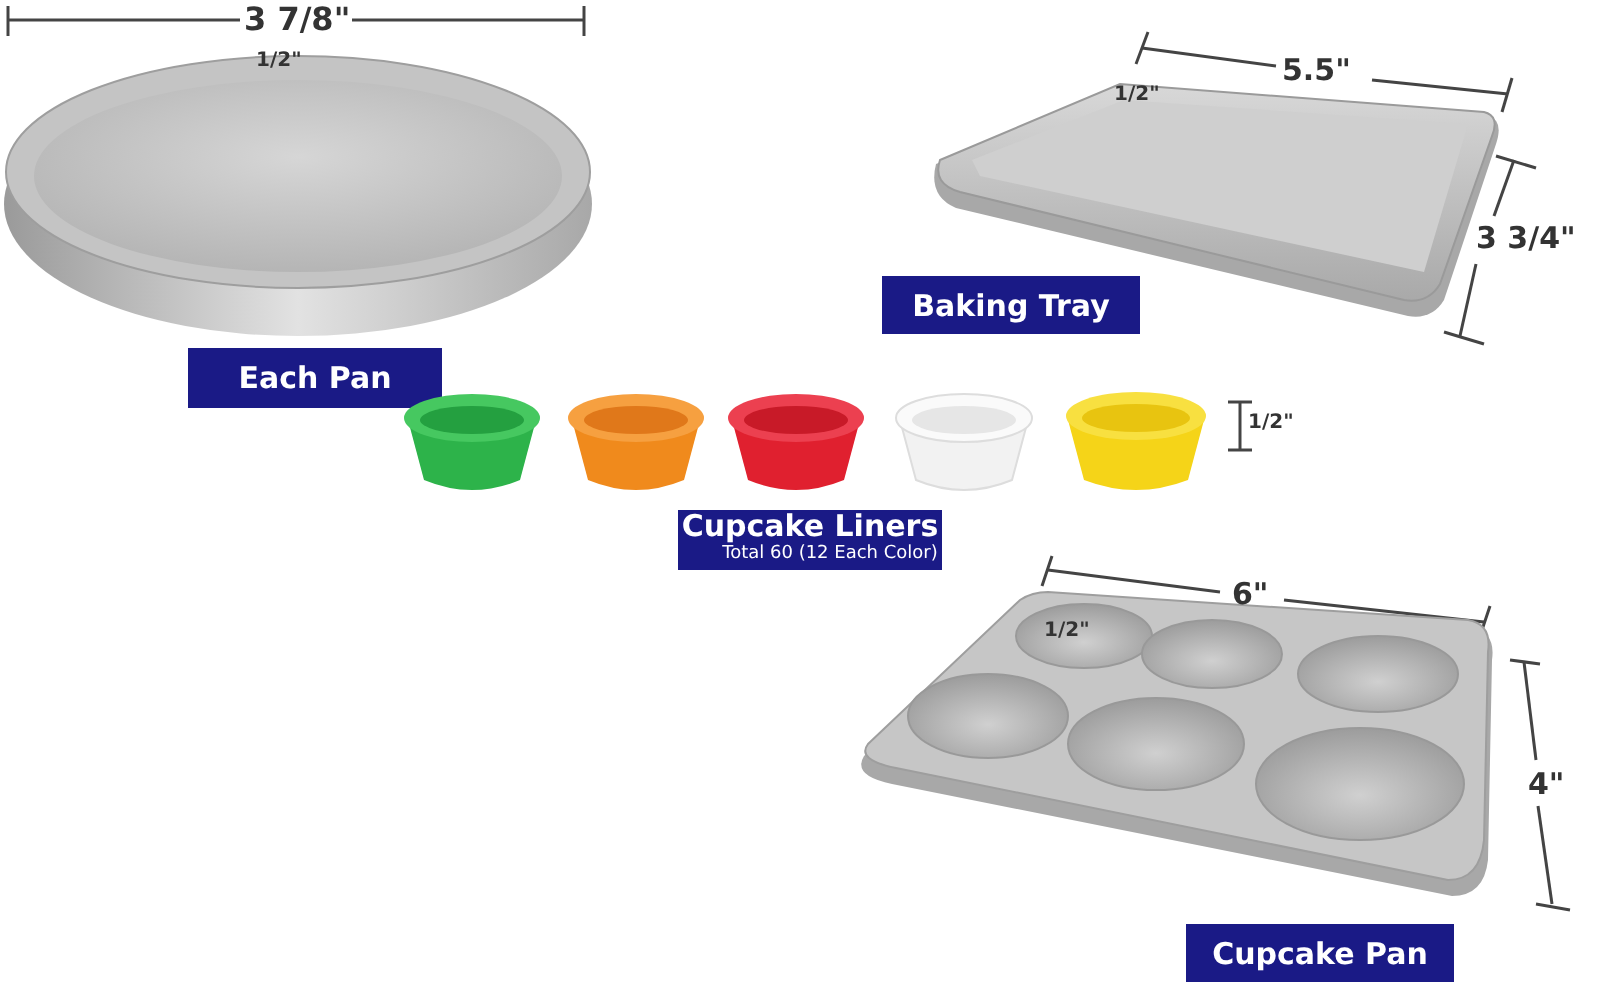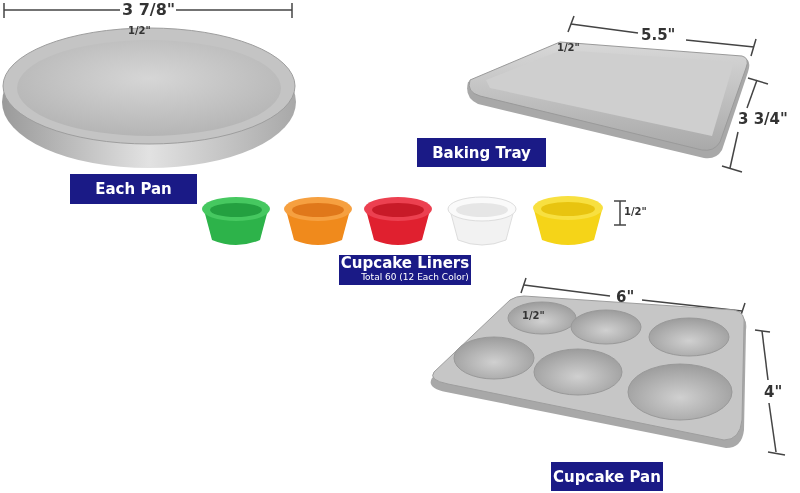--- a/index.html
+++ b/index.html
@@ -1,17 +1,17 @@
 <!DOCTYPE html>
 <html><head>
 <meta charset="utf-8">
 <style>
   html,body{margin:0;padding:0;background:#ffffff;}
   body{width:800px;height:493px;position:relative;overflow:hidden;font-family:"DejaVu Sans","Liberation Sans",sans-serif;}
-  .label{position:absolute;background:#1a1a86;color:#fff;font-weight:bold;font-size:15px;display:flex;align-items:center;justify-content:center;box-sizing:border-box;}
+  .label{position:absolute;background:#1a1a86;color:#fff;font-weight:bold;font-size:15px;display:flex;align-items:center;justify-content:center;box-sizing:border-box;margin-left:24px;}
   .dimtext{position:absolute;font-weight:bold;color:#333;font-family:"DejaVu Sans","Liberation Sans",sans-serif;white-space:nowrap;}
   .small{font-size:10px;color:#333;}
   svg{position:absolute;overflow:visible;}
   .liner-label{position:absolute;background:#1a1a86;color:#fff;text-align:center;}
   .liner-label .t{font-weight:bold;font-size:15px;line-height:17px;}
   .liner-label .s{font-size:9px;line-height:11px;margin-left:20px;}
 </style>
 </head>
 <body>
 
@@ -136,14 +136,14 @@
     <ellipse cx="542" cy="318" rx="34" ry="16" fill="url(#cup)" stroke="#999"></ellipse>
     <ellipse cx="606" cy="327" rx="35" ry="17" fill="url(#cup)" stroke="#999"></ellipse>
     <ellipse cx="689" cy="337" rx="40" ry="19" fill="url(#cup)" stroke="#999"></ellipse>
     <ellipse cx="494" cy="358" rx="40" ry="21" fill="url(#cup)" stroke="#999"></ellipse>
     <ellipse cx="578" cy="372" rx="44" ry="23" fill="url(#cup)" stroke="#999"></ellipse>
     <ellipse cx="680" cy="392" rx="52" ry="28" fill="url(#cup)" stroke="#999"></ellipse>
   </svg>
   <div class="dimtext" style="left:616px;top:288px;font-size:15px;">6"</div>
   <div class="dimtext" style="left:764px;top:383px;font-size:15px;">4"</div>
   <div class="dimtext small" style="left:522px;top:310px;">1/2"</div>
-  <div class="label" style="left:551px;top:462px;width:112px;height:29px;">Cupcake Pan</div>
+  <div class="label" style="left:569px;top:462px;width:134px;height:29px;">Cupcake Pan</div>
 </div>
 
 </body></html>

